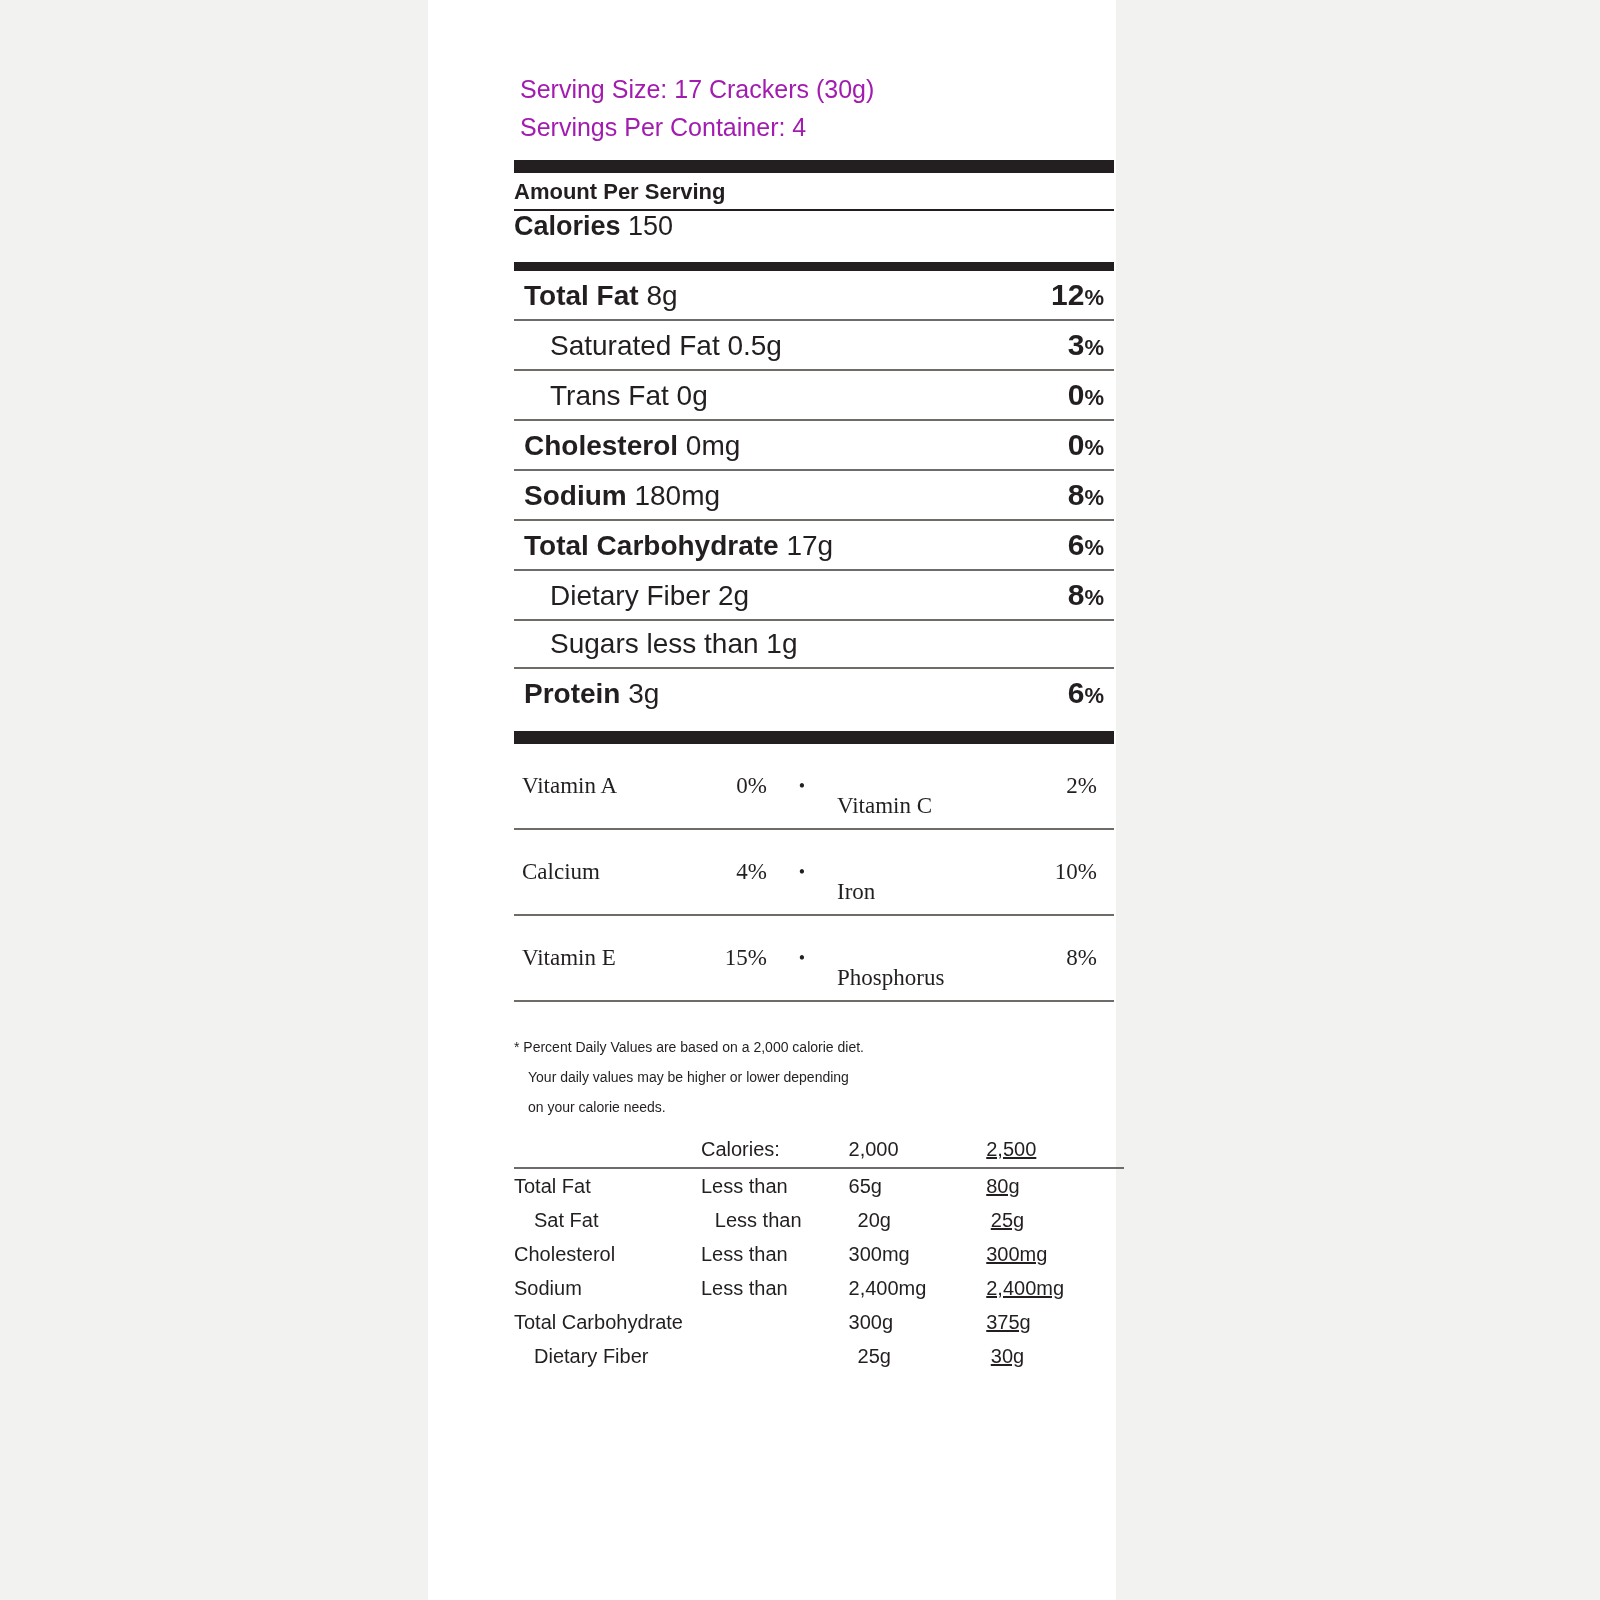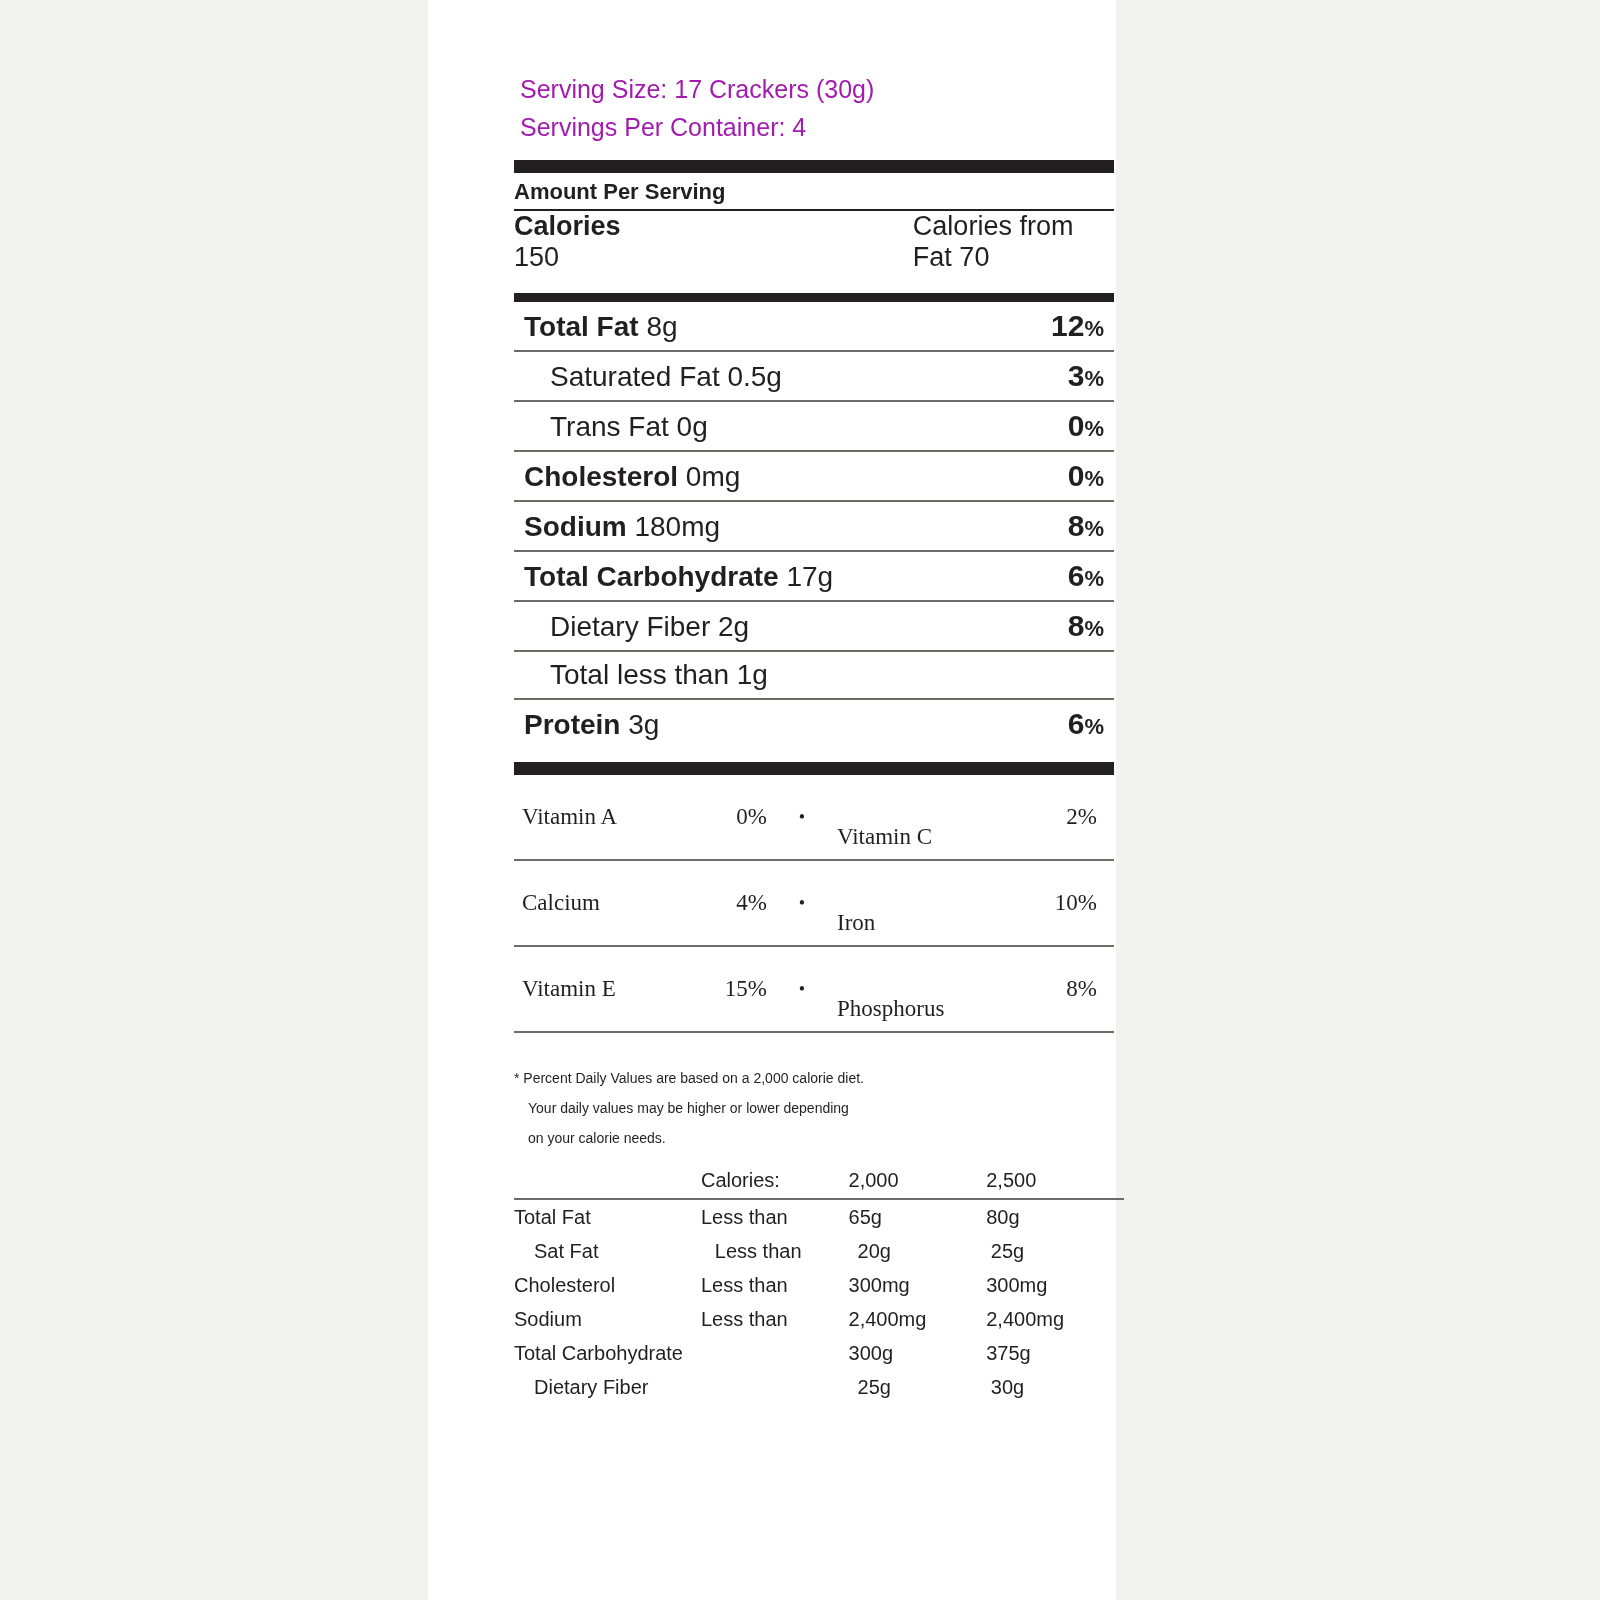--- a/index.html
+++ b/index.html
@@ -178,21 +178,21 @@
     font-size: 20px;
     margin-top: 16px;
   }
   .dv-table-head {
     display: flex;
     padding-bottom: 6px;
   }
   .dvt-c1 { width: 190px; }
   .dvt-c2 { width: 150px; }
   .dvt-c3 { width: 140px; }
-  .dvt-c4 { width: 140px; }
+  .dvt-c4 { width: 140px; text-decoration: underline; }
   .dv-table-row {
     display: flex;
     padding: 3px 0;
     line-height: 28px;
   }
   .dv-ind { padding-left: 20px; }
 </style>
 </head>
 <body>
 
@@ -211,21 +211,20 @@
 
       <div class="amount-per">Amount Per Serving</div>
 
       <div class="rule-thin"></div>
 
       <div class="cal-row">
         <div class="cal-left">
           <span>Calories</span>
           <span class="val">150</span>
         </div>
-        <div class="cal-right">Calories from Fat 70</div>
       </div>
 
       <div class="rule-med"></div>
 
 
       <div class="rule-thin"></div>
 
       <div class="nut-row">
         <div class="nut-name bold">
           <span>Total Fat</span>
@@ -298,21 +297,21 @@
           <span class="val">2g</span>
         </div>
         <div class="nut-dv">
           <span>8</span><span class="pct">%</span>
         </div>
       </div>
       <div class="rule-hair"></div>
 
       <div class="nut-row">
         <div class="nut-name indent1">
-          <span>Total less than</span>
+          <span>Sugars less than</span>
           <span class="val">1g</span>
         </div>
         <div class="nut-dv">
           <span></span><span class="pct"></span>
         </div>
       </div>
       <div class="rule-hair"></div>
 
       <div class="nut-row">
         <div class="nut-name bold">

